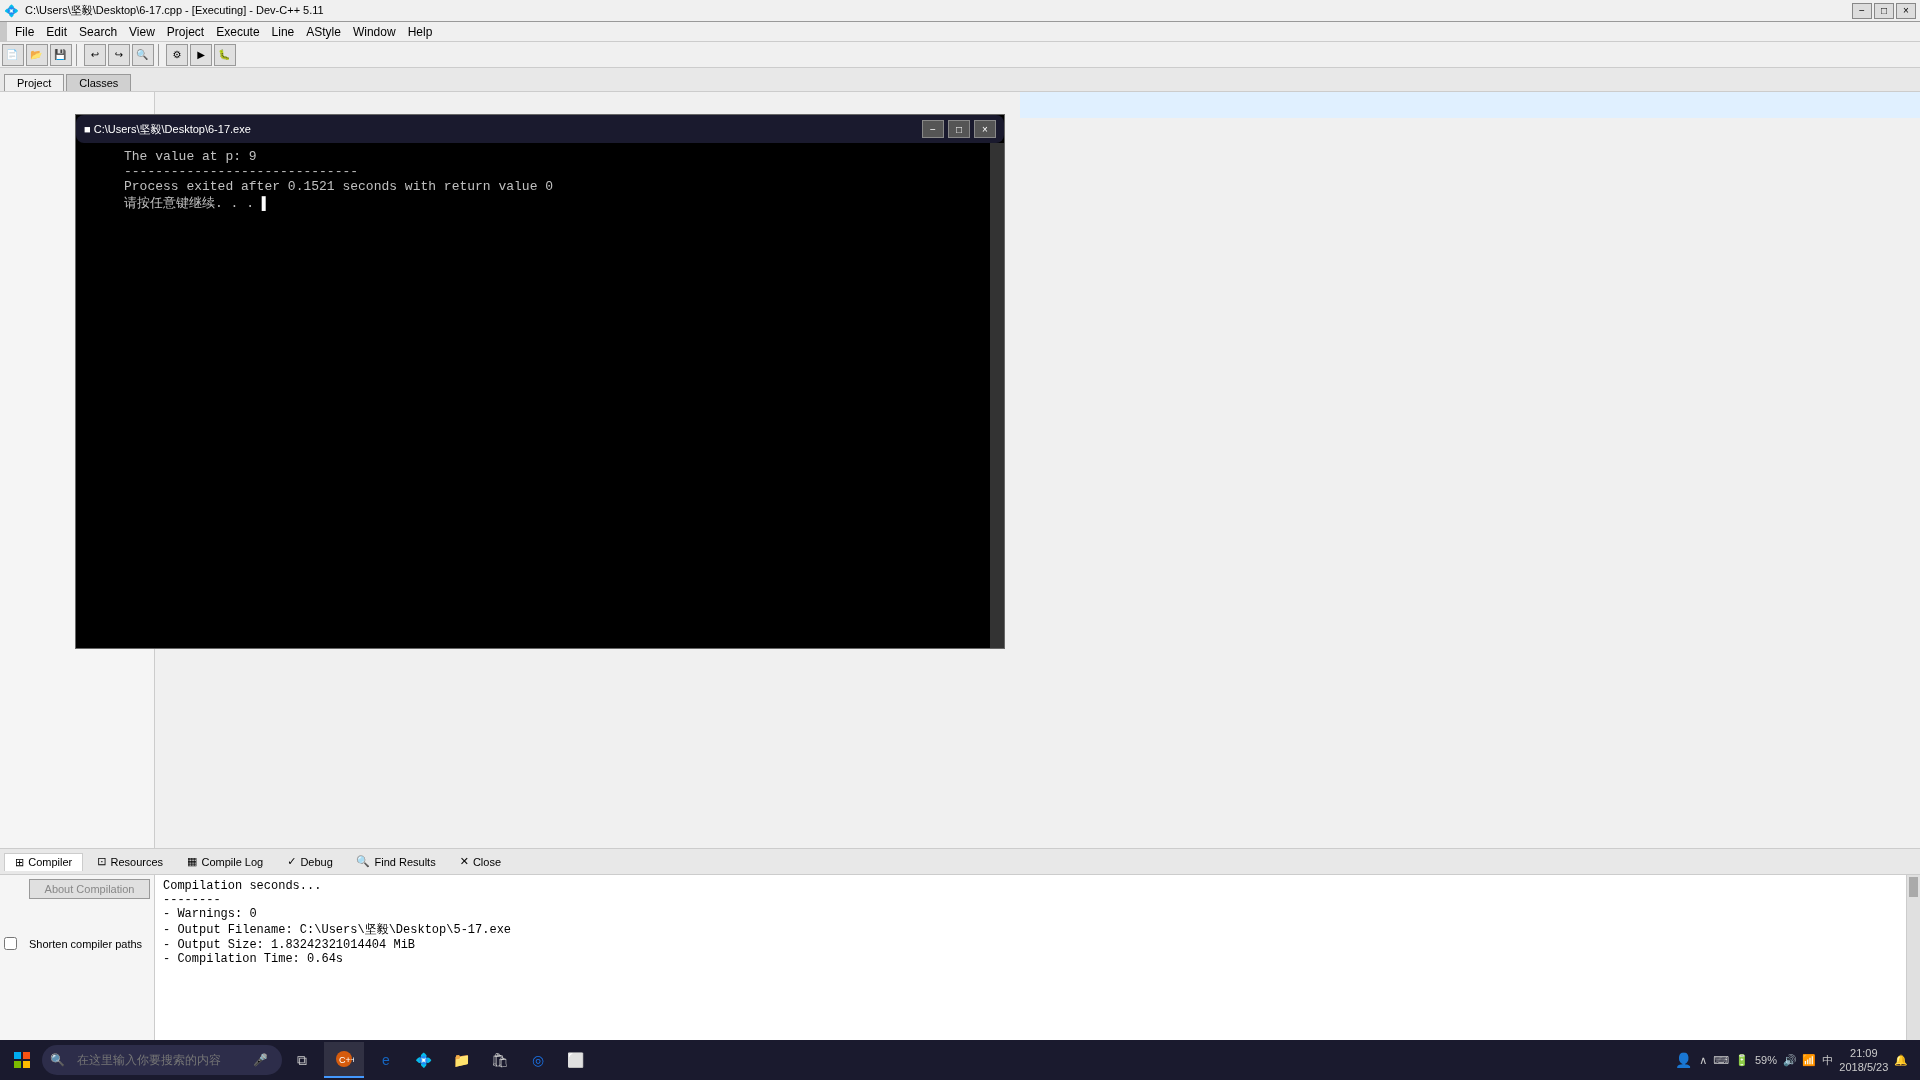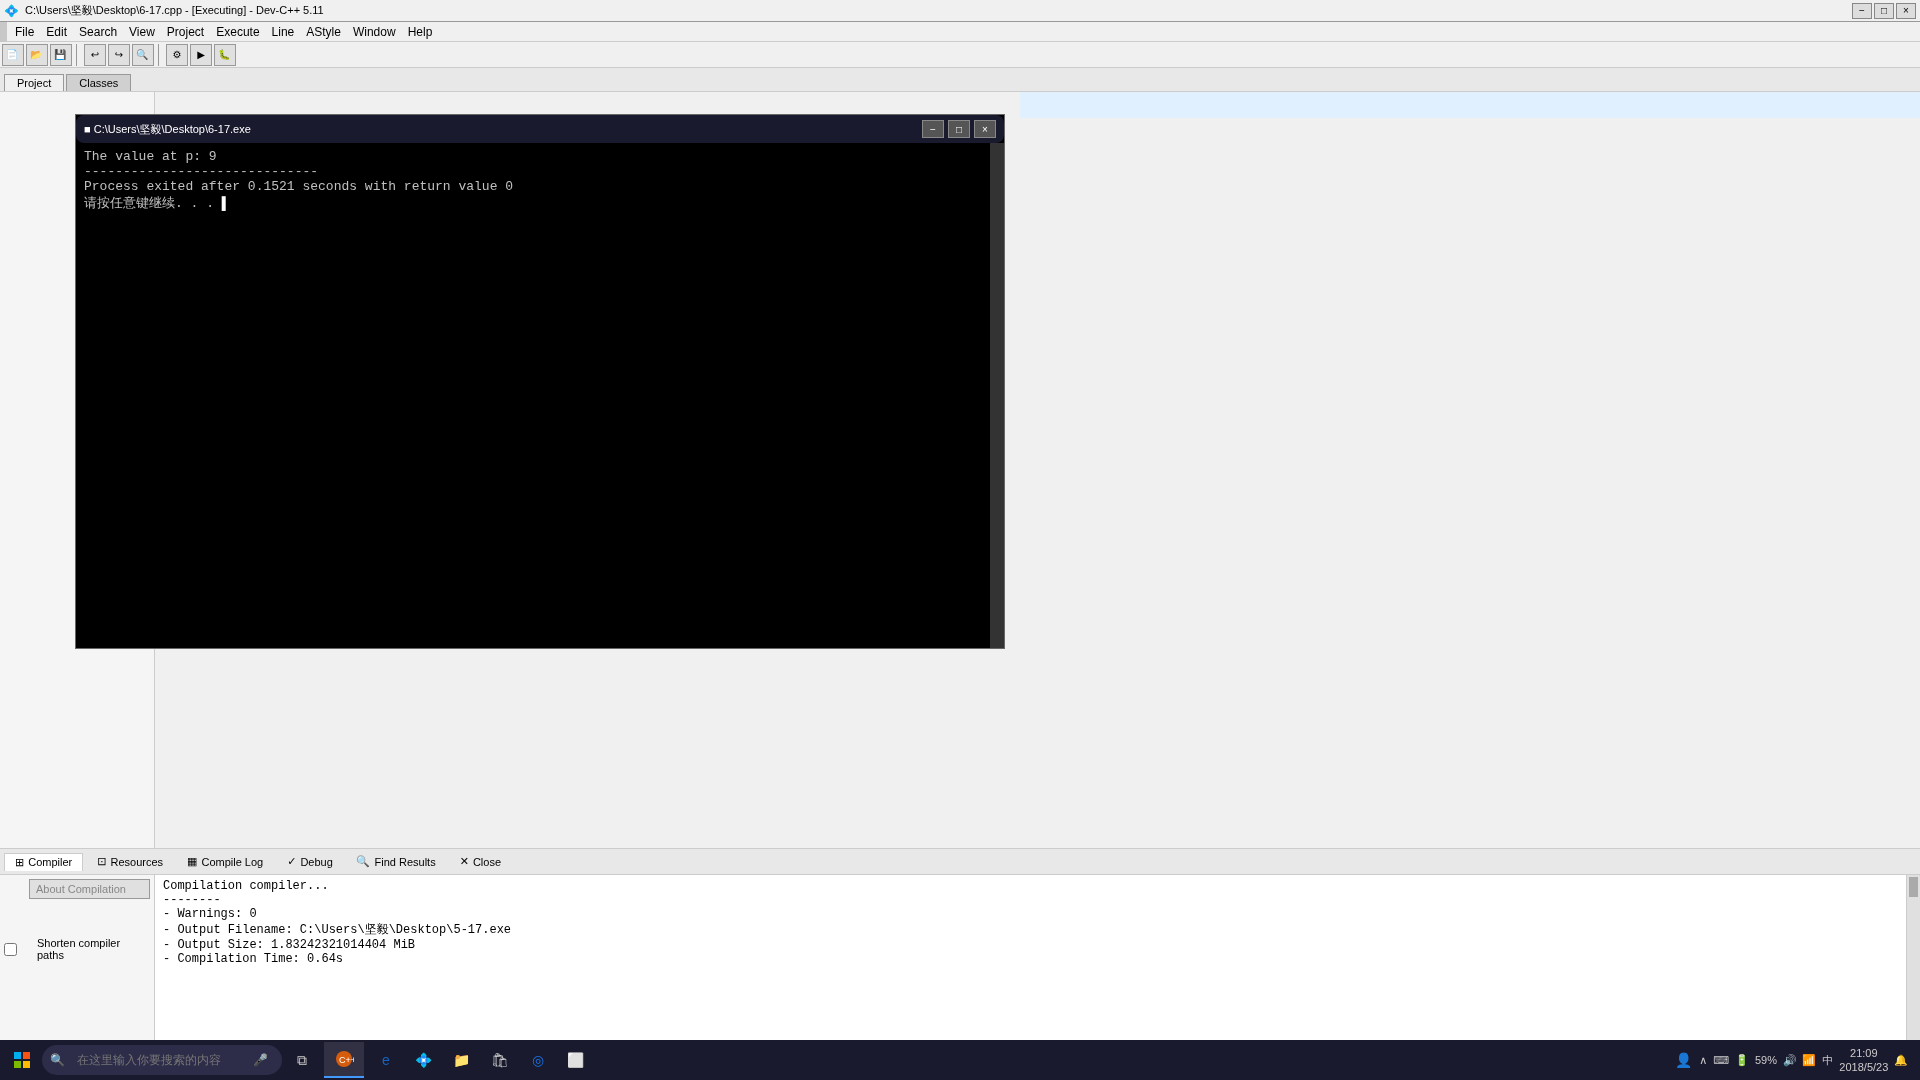--- a/index.html
+++ b/index.html
@@ -193,27 +193,27 @@
       flex-direction: column;
       gap: 4px;
     }
     .about-btn {
       background: #e0e0e0;
       border: 1px solid #999;
       padding: 3px 6px;
       font-size: 11px;
       color: #888;
       cursor: pointer;
-      text-align: left;
+      text-align: center;
       margin-left: 25px;
     }
     .checkbox-row {
       display: flex;
       align-items: center;
-      gap: 20px;
+      gap: 12px;
       font-size: 11px;
     }
     .compile-output {
       flex: 1;
       font-family: 'Courier New', monospace;
       font-size: 12px;
       padding: 4px 8px;
       background: #fff;
       overflow-y: auto;
       color: #000;
@@ -357,21 +357,21 @@
 
     <div class="console-overlay">
       <div class="console-title-bar">
         <span class="console-title-text">■  C:\Users\坚毅\Desktop\6-17.exe</span>
         <div class="console-controls">
           <button class="console-btn">−</button>
           <button class="console-btn">□</button>
           <button class="console-btn">×</button>
         </div>
       </div>
-      <div style="display:flex; flex:1; overflow:hidden;">
+      <div style="display:flex; flex:1; overflow:hidden;margin-left:40px;">
         <div class="console-content">
           <div>The value at p: 9</div>
           <div>------------------------------</div>
           <div>Process exited after 0.1521 seconds with return value 0</div>
           <div>
             <span>请按任意键继续. . .</span>
             <span style="color:#fff;">▌</span>
           </div>
         </div>
         <div class="console-scrollbar"></div>
@@ -413,21 +413,21 @@
       <div class="bottom-left">
         <button class="about-btn">About Compilation</button>
         <div style="height:30px;"></div>
         <div class="checkbox-row">
           <input type="checkbox" style="">
           <span>Shorten compiler paths</span>
         </div>
       </div>
 
       <div class="compile-output">
-        <div>Compilation compiler...</div>
+        <div>Compilation seconds...</div>
         <div>--------</div>
         <div>- Warnings: 0</div>
         <div>- Output Filename: C:\Users\坚毅\Desktop\5-17.exe</div>
         <div>- Output Size: 1.83242321014404 MiB</div>
         <div>- Compilation Time: 0.64s</div>
       </div>
 
       <div class="compile-scrollbar">
         <div style="height:20px; background:#aaa; margin:2px;"></div>
       </div>

